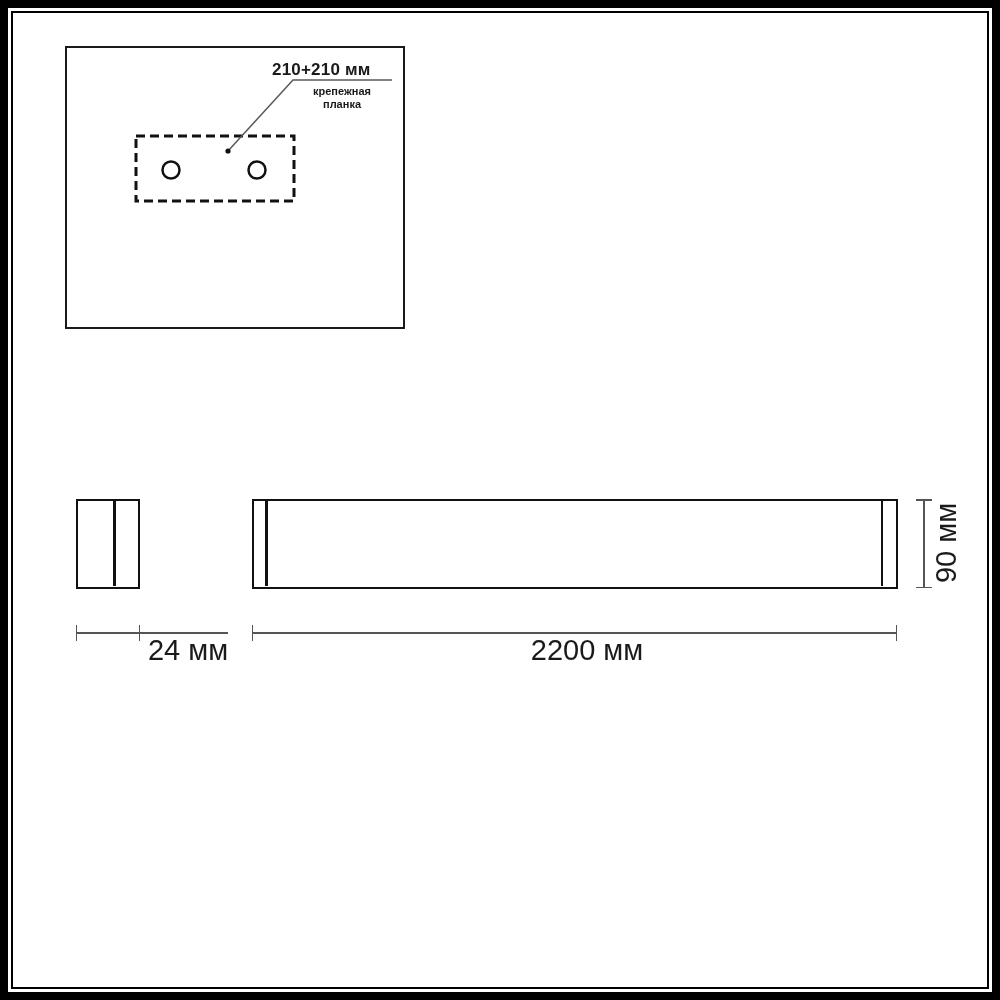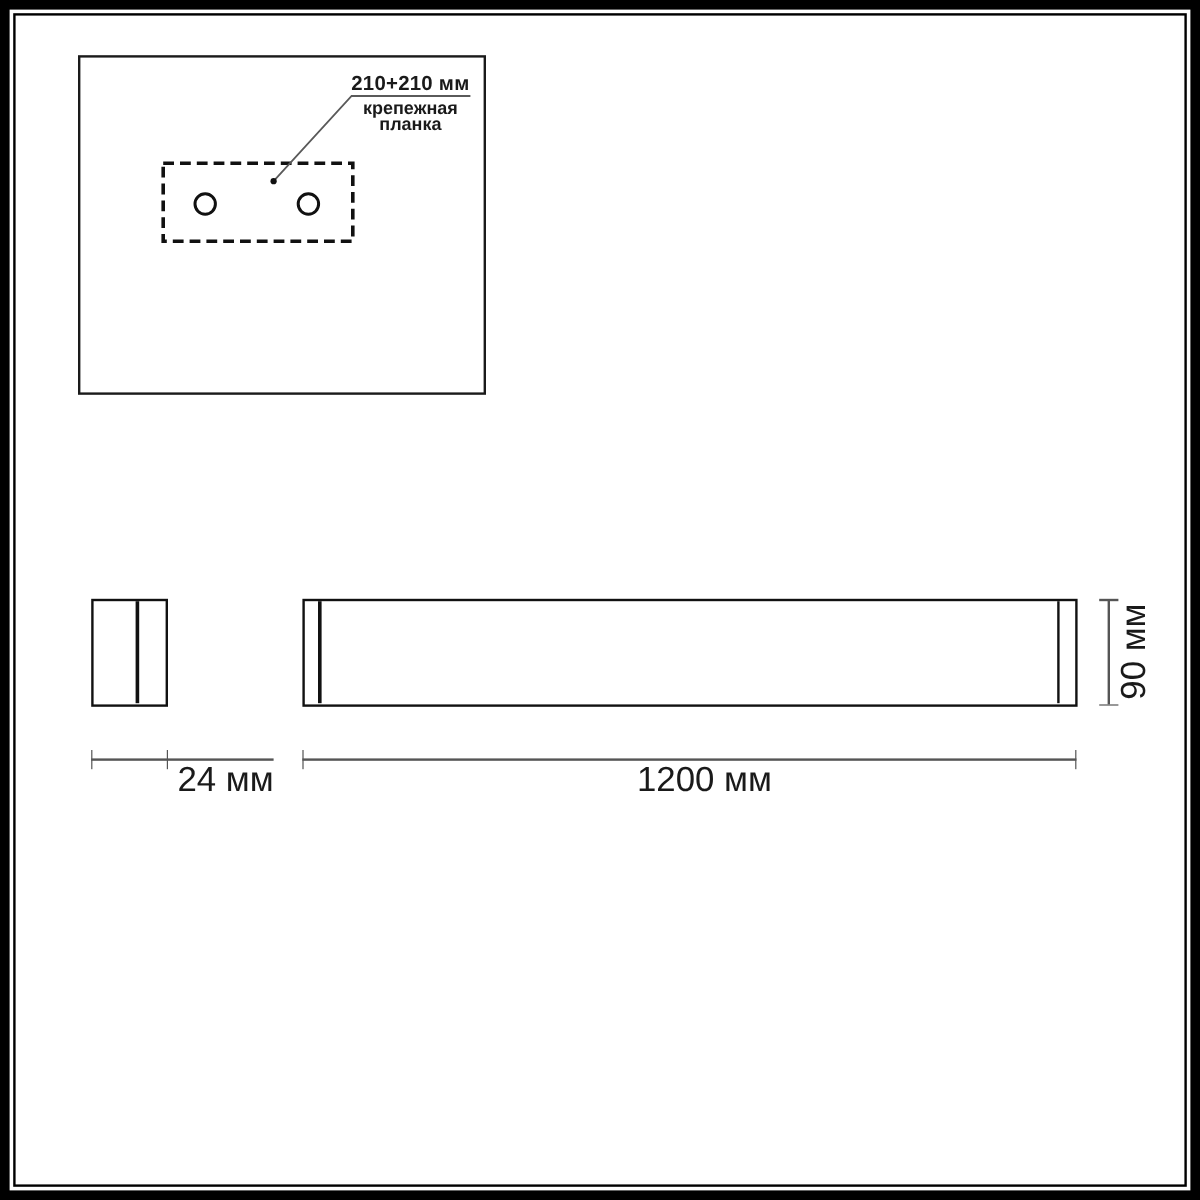--- a/index.html
+++ b/index.html
@@ -35,30 +35,29 @@
   }
   .plan-svg { position: absolute; left: -2px; top: -2px; }
   .dashed-rect { fill: none; stroke: #111111; stroke-width: 3; stroke-dasharray: 9 5; }
   .hole { fill: #ffffff; stroke: #111111; stroke-width: 2.5; }
   .leader { fill: none; stroke: #5a5a5a; stroke-width: 1.5; }
   .leader-dot { fill: #111111; stroke: none; }
 
   .leader-label {
     position: absolute;
     left: 205px; top: 12px; width: 140px;
-    text-align: center;
     font-size: 17px; font-weight: 600;
     letter-spacing: 0.2px;
     white-space: nowrap;
   }
   .leader-caption {
     position: absolute;
     left: 205px; top: 37px; width: 140px;
     text-align: center;
-    font-size: 15px; font-weight: 600;
+    font-size: 11px; font-weight: 600;
     line-height: 12.5px;
   }
 
   
   .side-view {
     position: absolute;
     left: 76px; top: 499px;
     width: 64px; height: 90px;
     border: 2.5px solid #111111;
     background: #ffffff;
@@ -139,20 +138,20 @@
   </div>
 
   <div class="dim-h-line dim-depth-line"></div>
   <div class="tick-v" style="left:75.5px; top:625px;"></div>
   <div class="tick-v" style="left:138.5px; top:625px;"></div>
   <div class="dim-label dim-depth-label">24 мм</div>
 
   <div class="dim-h-line dim-length-line"></div>
   <div class="tick-v" style="left:251.5px; top:625px;"></div>
   <div class="tick-v" style="left:895.5px; top:625px;"></div>
-  <div class="dim-label dim-length-label">1200 мм</div>
+  <div class="dim-label dim-length-label">2200 мм</div>
 
   <div class="dim-v-line"></div>
   <div class="tick-h" style="left:915.5px; top:499.2px;"></div>
   <div class="tick-h" style="left:915.5px; top:586.5px;"></div>
   <div class="dim-label dim-height-label">90 мм</div>
 
 </div>
 
 </body></html>

